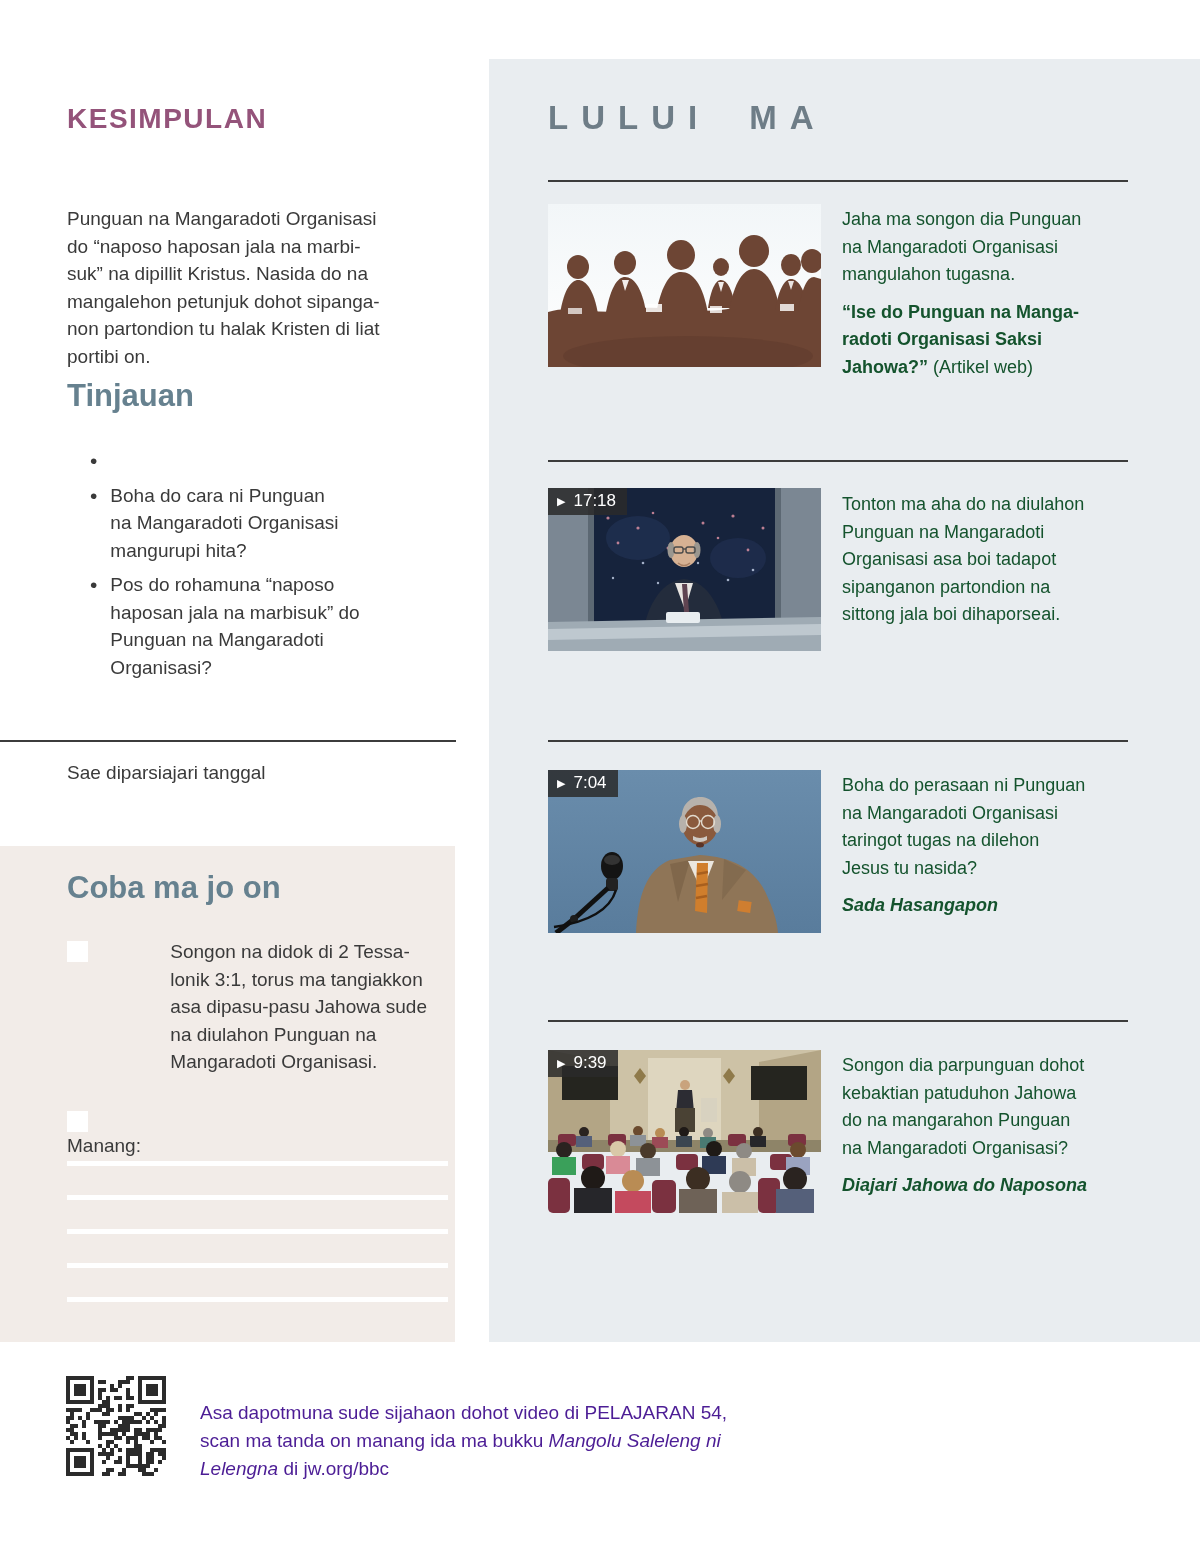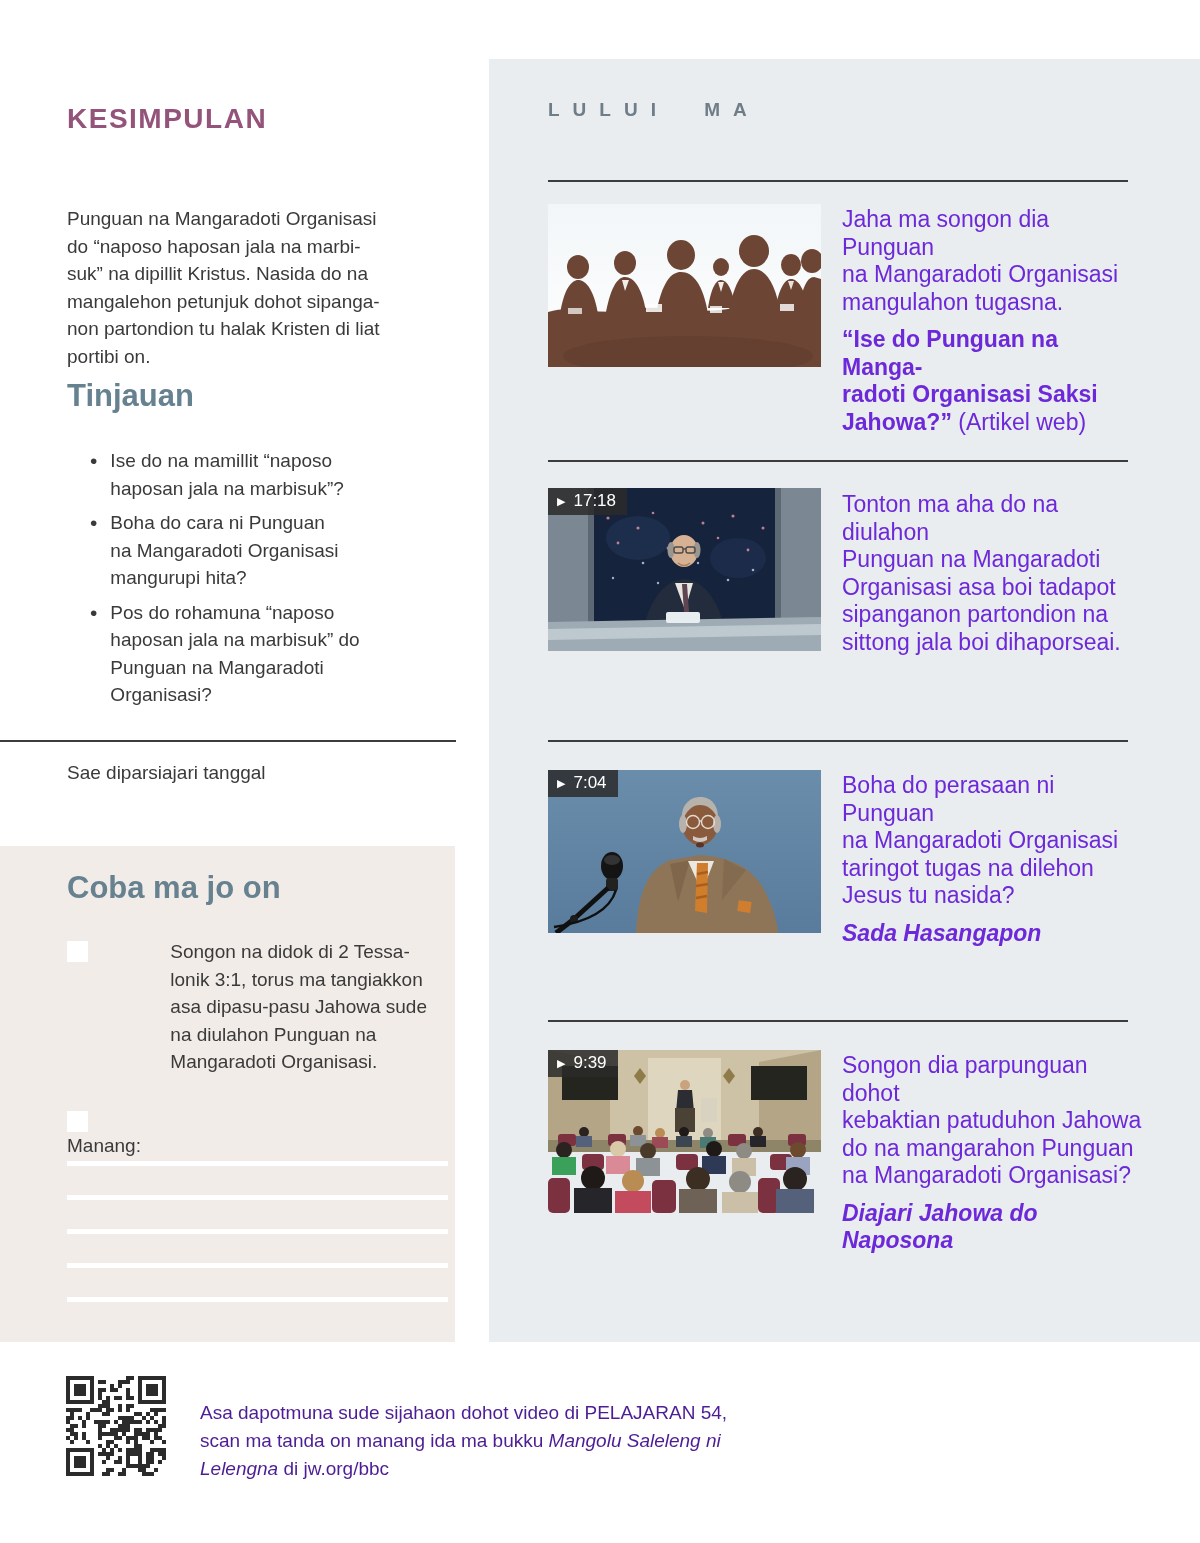--- a/index.html
+++ b/index.html
@@ -20,31 +20,31 @@
   .bullet { font-size:21px; line-height:27.5px; margin-right:13px; color:#3a3a3a; }
   .divider-l { position:absolute; left:0; top:740px; width:456px; height:2px; background:#3c3c3c; }
 
   .tan-box { position:absolute; left:0; top:846px; width:455px; height:496px; background:#f2ece8; }
   .check { display:flex; position:absolute; left:67px; }
   .checkbox { width:21px; height:21px; background:#ffffff; margin-right:13px; margin-top:3px; flex:none; }
   .wline { position:absolute; left:67px; width:381px; height:5px; background:#ffffff; }
 
   
   .gray-panel { position:absolute; left:489px; top:59px; width:711px; height:1283px; background:#e9edf0; }
-  .h-explore { font-size:19px; font-weight:700; color:#6e7d87; letter-spacing:13px; word-spacing:17px; }
+  .h-explore { font-size:33px; font-weight:700; color:#6e7d87; letter-spacing:13px; word-spacing:17px; }
   .divider-r { position:absolute; left:548px; width:580px; height:2px; background:#3c3c3c; }
 
   .thumb { position:absolute; left:548px; width:273px; height:163px; overflow:hidden; }
   .thumb svg { display:block; width:100%; height:100%; }
   .badge { position:absolute; top:0; left:0; display:flex; align-items:center;
            background:rgba(42,42,42,.85); color:#ffffff; font-size:17px;
            padding:3px 11px 4px 9px; }
   .play { font-size:11px; line-height:1; margin-right:8px; }
 
-  .mtext { position:absolute; left:842px; width:300px; font-size:23px; line-height:27.5px; color:#6d28d9; }
+  .mtext { position:absolute; left:842px; width:300px; font-size:18px; line-height:27.5px; color:#14532d; }
   .mtitle { margin-top:10px; }
   .bold { font-weight:700; }
   .bi { font-weight:700; font-style:italic; }
 
   
   .qr { position:absolute; left:66px; top:1376px; width:100px; height:100px; }
   .footer-txt { position:absolute; left:200px; top:1399px; width:600px;
                 font-size:19px; line-height:28px; color:#4c1d95; }
   .it { font-style:italic; }
 </style>
@@ -58,22 +58,20 @@
 suk” na dipillit Kristus. Nasida do na
 mangalehon petunjuk dohot sipanga-
 non partondion tu halak Kristen di liat
 portibi on.</div>
 
 <div class="abs h-slate" style="left:67px; top:378px;">Tinjauan</div>
 
 <div class="abs" style="left:90px; top:447px; width:375px;">
   <div class="bullet-row">
     <span class="bullet">•</span>
-    <span class="txt preline">Ise do na mamillit “naposo
-haposan jala na marbisuk”?</span>
   </div>
   <div class="bullet-row">
     <span class="bullet">•</span>
     <span class="txt preline">Boha do cara ni Punguan
 na Mangaradoti Organisasi
 mangurupi hita?</span>
   </div>
   <div class="bullet-row">
     <span class="bullet">•</span>
     <span class="txt preline">Pos do rohamuna “naposo

